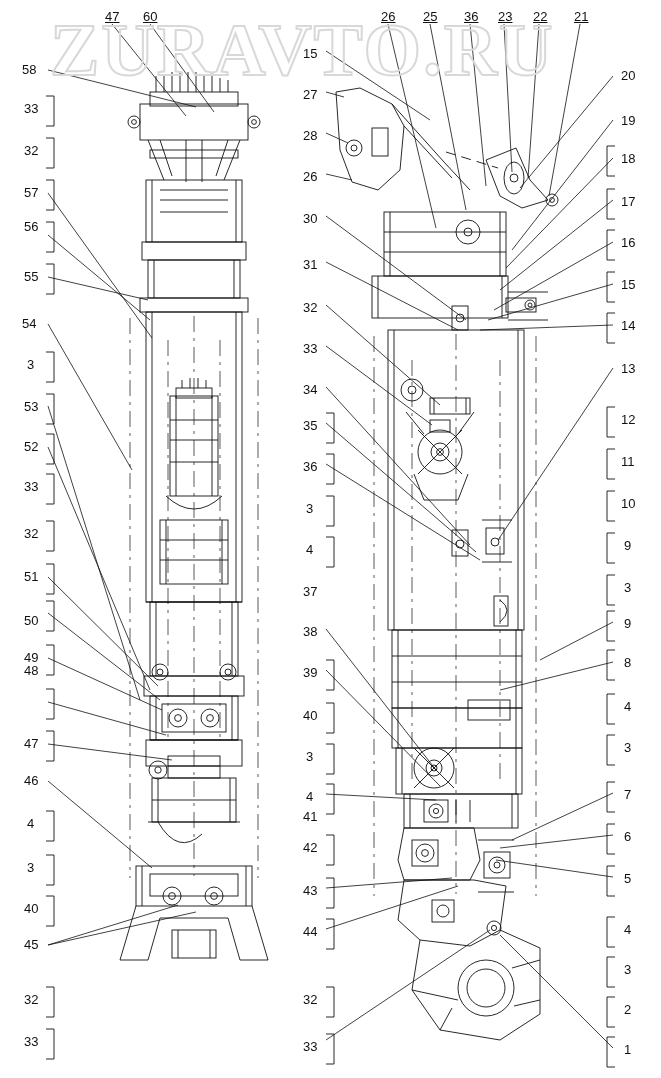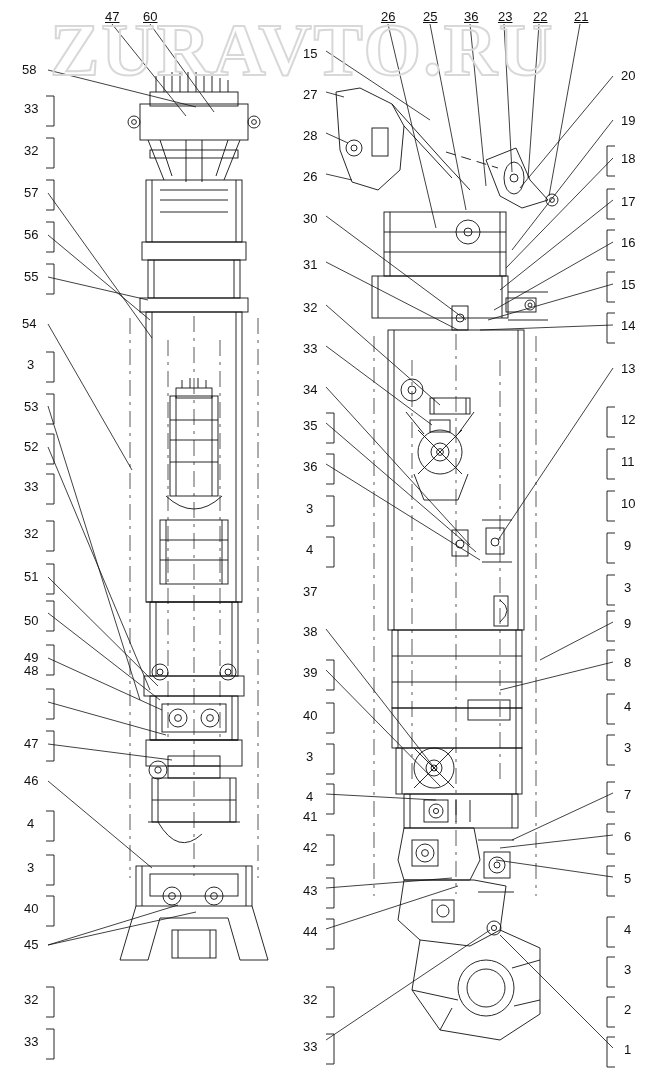--- a/index.html
+++ b/index.html
@@ -360,21 +360,21 @@
       <div class="num u" style="left: 381px; top: 10px;">26</div>
       <div class="num u" style="left: 423px; top: 10px;">25</div>
       <div class="num u" style="left: 464px; top: 10px;">36</div>
       <div class="num u" style="left: 498px; top: 10px;">23</div>
       <div class="num u" style="left: 533px; top: 10px;">22</div>
       <div class="num u" style="left: 574px; top: 10px;">21</div>
       <div class="num" style="left: 22px; top: 63px;">58</div>
       <div class="num" style="left: 24px; top: 102px;">33</div>
       <div class="num" style="left: 24px; top: 144px;">32</div>
       <div class="num" style="left: 24px; top: 186px;">57</div>
-      <div class="num" style="left: 24px; top: 228px; text-align: center;">56</div>
+      <div class="num" style="left: 24px; top: 220px; text-align: center;">56</div>
       <div class="num" style="left: 24px; top: 270px;">55</div>
       <div class="num" style="left: 22px; top: 317px;">54</div>
       <div class="num" style="left: 27px; top: 358px;">3</div>
       <div class="num" style="left: 24px; top: 400px;">53</div>
       <div class="num" style="left: 24px; top: 440px;">52</div>
       <div class="num" style="left: 24px; top: 480px;">33</div>
       <div class="num" style="left: 24px; top: 527px;">32</div>
       <div class="num" style="left: 24px; top: 570px;">51</div>
       <div class="num" style="left: 24px; top: 614px; text-align: right;">50</div>
       <div class="num" style="left: 24px; top: 651px;">49</div>

